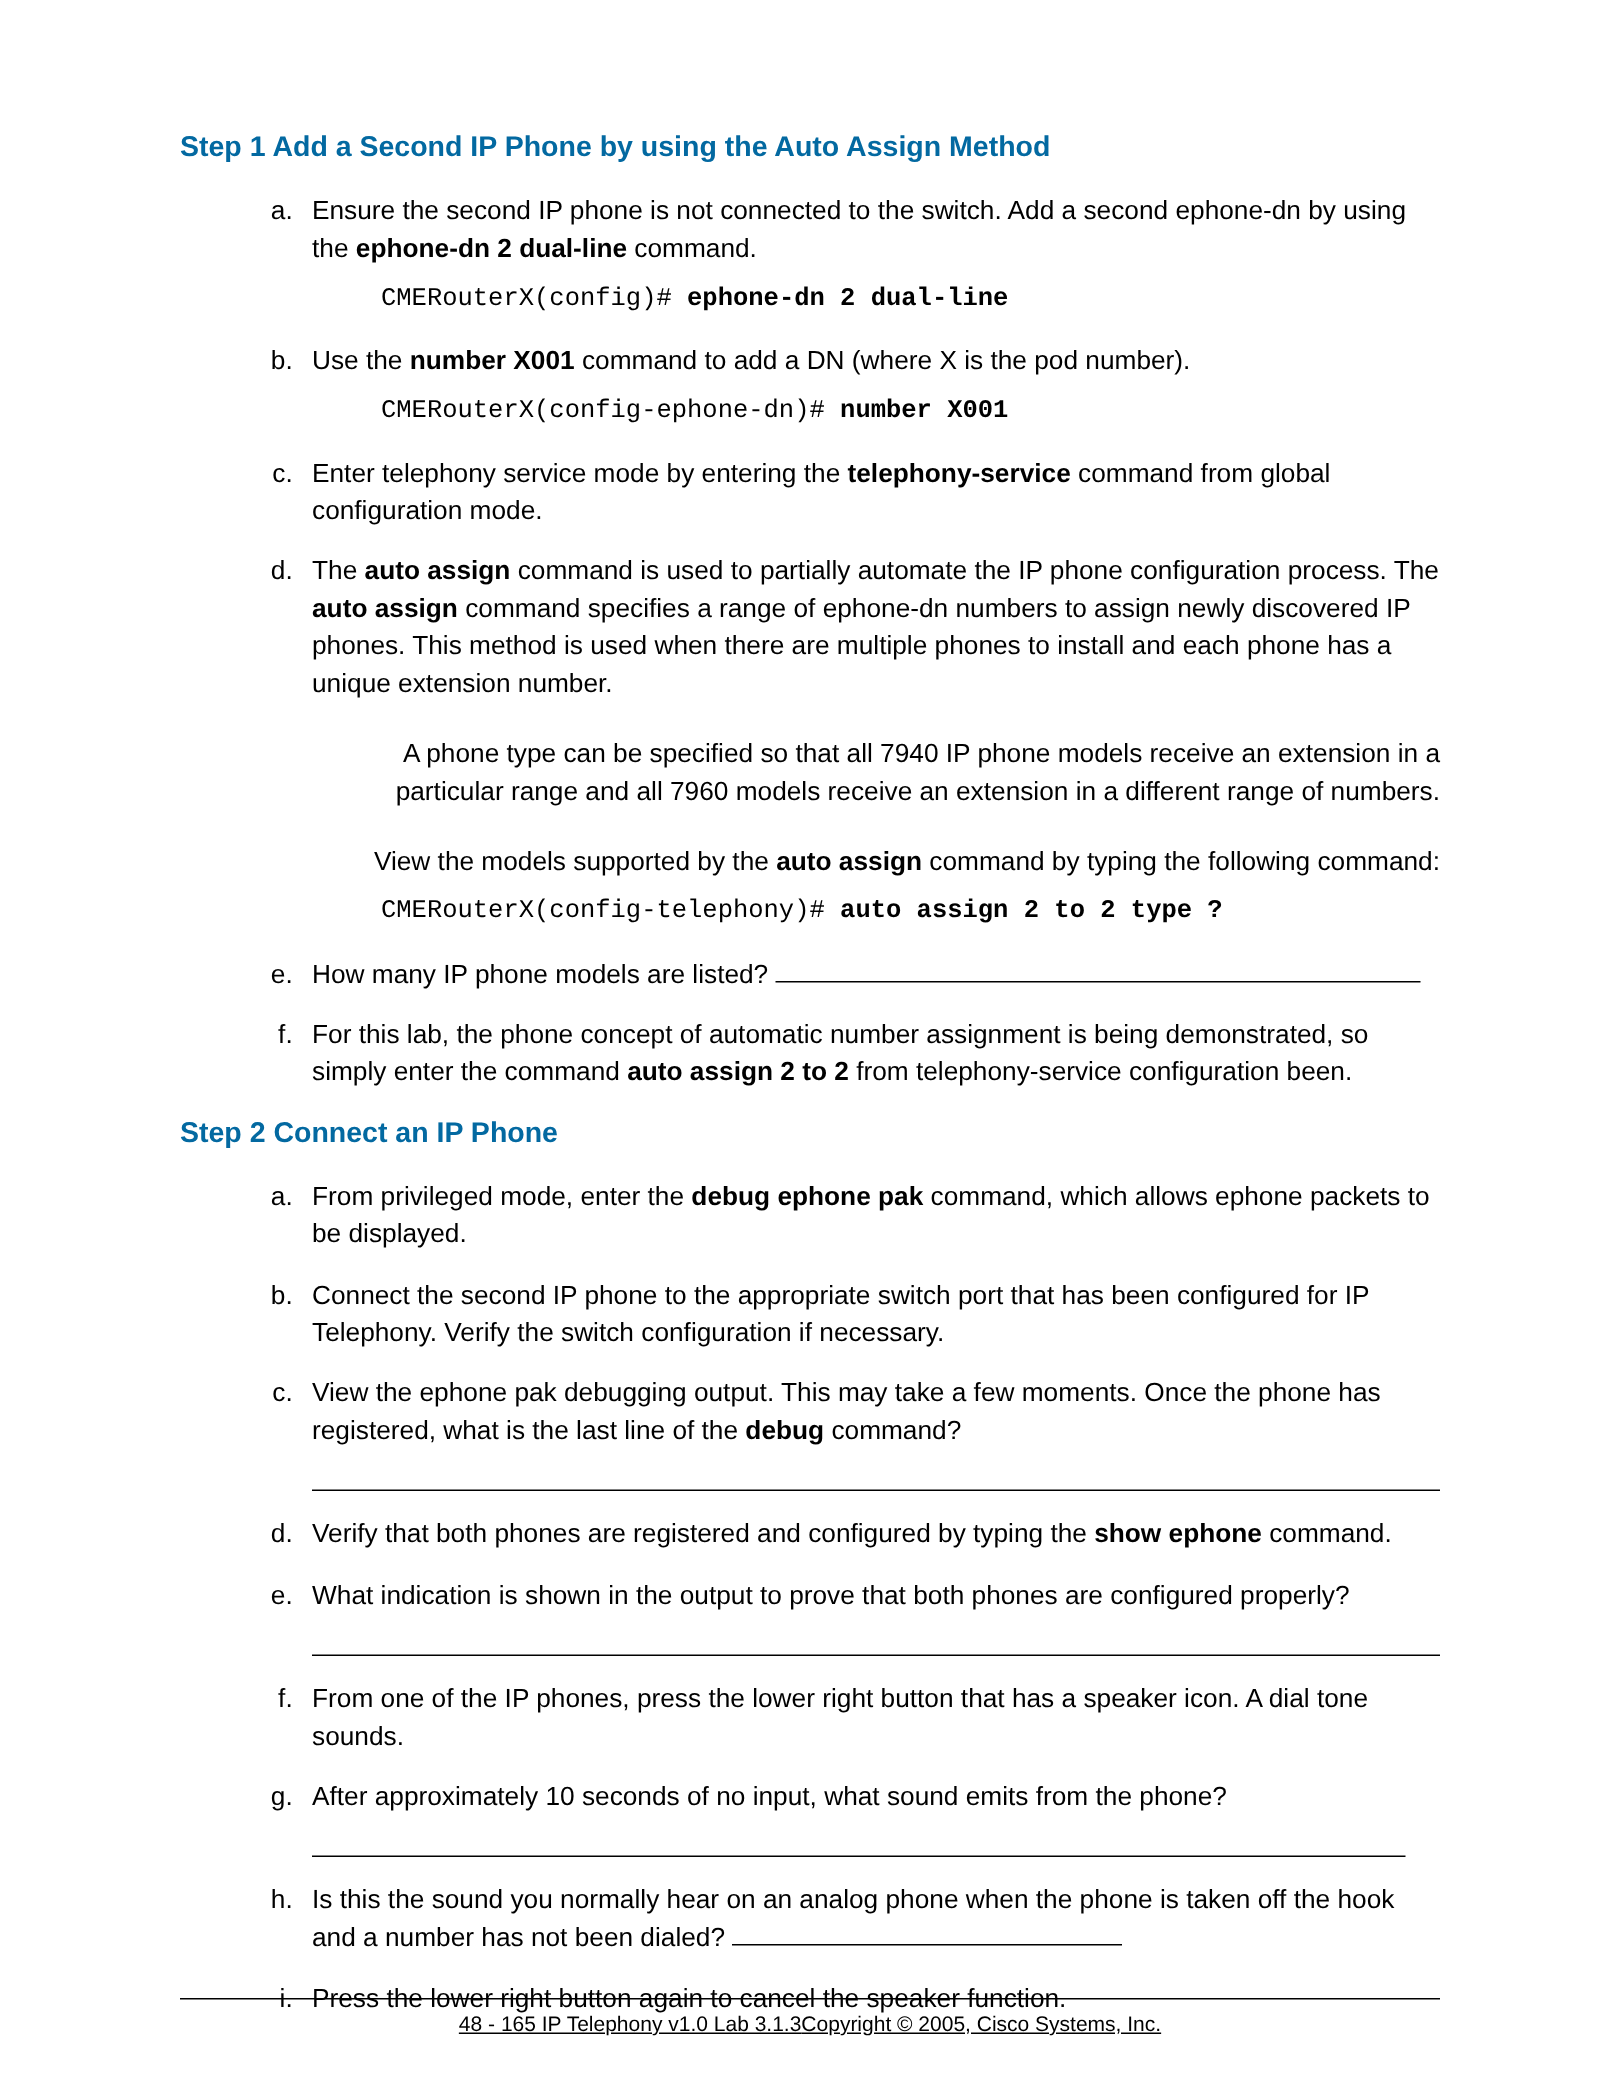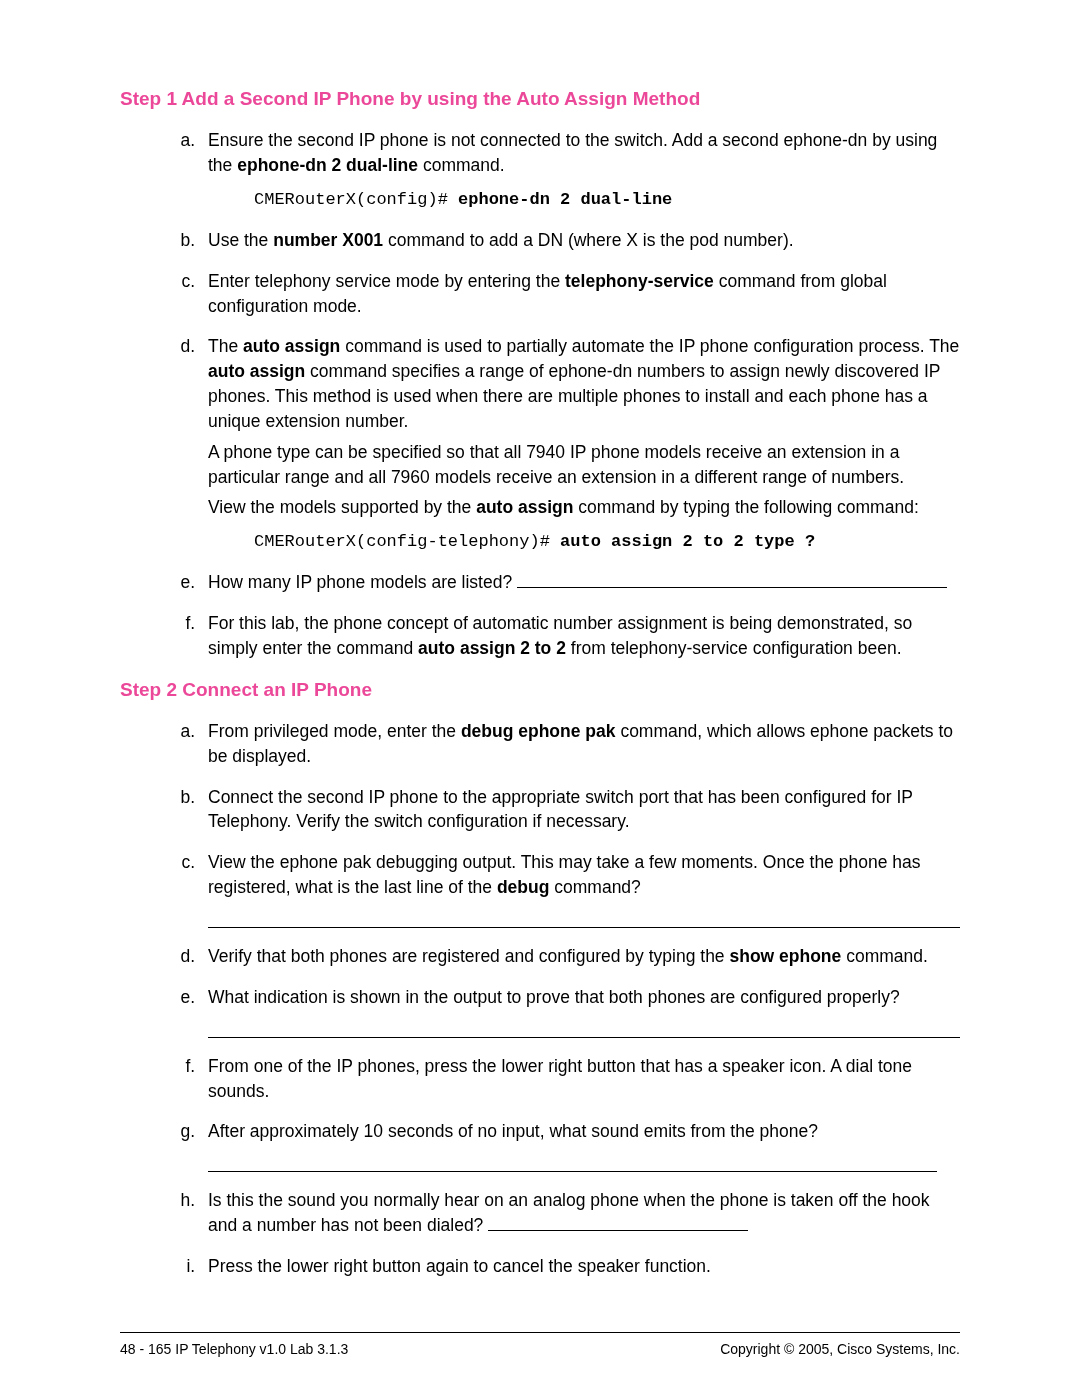--- a/index.html
+++ b/index.html
@@ -10,21 +10,21 @@
     color: #000;
   }
   .page {
     width: 1080px;
     height: 1397px;
     position: relative;
     box-sizing: border-box;
     padding: 88px 120px 60px 120px;
   }
   .step-title {
-    color: #ec4899;
+    color: #0369a1;
     font-weight: bold;
     font-size: 19px;
     margin: 0 0 18px 0;
   }
   ol.lettered {
     list-style: lower-alpha;
     padding-left: 80px;
     margin: 0;
   }
   ol.lettered > li {
@@ -36,21 +36,21 @@
   ol.lettered > li::marker {
     font-size: 17.5px;
   }
   .code {
     font-family: "Courier New", Courier, monospace;
     font-size: 17px;
     margin: 10px 0 14px 46px;
     white-space: pre;
   }
   .bold { font-weight: bold; }
-  .para { margin-top: 6px; }
+  .para { margin-top: 22px; text-align: right; }
   .blank-line {
     display: inline-block;
     border-bottom: 1.3px solid #000;
     height: 0.95em;
     vertical-align: baseline;
   }
   .full-blank {
     border-bottom: 1.3px solid #000;
     height: 1px;
     margin: 26px 0 4px 0;
@@ -62,39 +62,41 @@
     bottom: 64px;
     border-top: 1px solid #000;
   }
   .footer {
     position: absolute;
     left: 120px;
     right: 120px;
     bottom: 40px;
     font-size: 14px;
     display: flex;
-    justify-content: space-between;
+    justify-content: center;
+    text-decoration: underline;
   }
 </style>
 </head>
 <body>
 
 <div class="page">
 
   <div class="step-title">Step 1 Add a Second IP Phone by using the Auto Assign Method</div>
 
   <ol class="lettered">
 
     <li>
       <span>Ensure the second IP phone is not connected to the switch. Add a second ephone-dn by using the </span><span class="bold">ephone-dn 2 dual-line</span><span> command.</span>
       <div class="code"><span>CMERouterX(config)# </span><span class="bold">ephone-dn 2 dual-line</span></div>
     </li>
 
     <li>
       <span>Use the </span><span class="bold">number X001</span><span> command to add a DN (where X is the pod number).</span>
+      <div class="code"><span>CMERouterX(config-ephone-dn)# </span><span class="bold">number X001</span></div>
     </li>
 
     <li>
       <span>Enter telephony service mode by entering the </span><span class="bold">telephony-service</span><span> command from global configuration mode.</span>
     </li>
 
     <li>
       <span>The </span><span class="bold">auto assign</span><span> command is used to partially automate the IP phone configuration process. The </span><span class="bold">auto assign</span><span> command specifies a range of ephone-dn numbers to assign newly discovered IP phones. This method is used when there are multiple phones to install and each phone has a unique extension number.</span>
       <div class="para">A phone type can be specified so that all 7940 IP phone models receive an extension in a particular range and all 7960 models receive an extension in a different range of numbers.</div>
       <div class="para">

